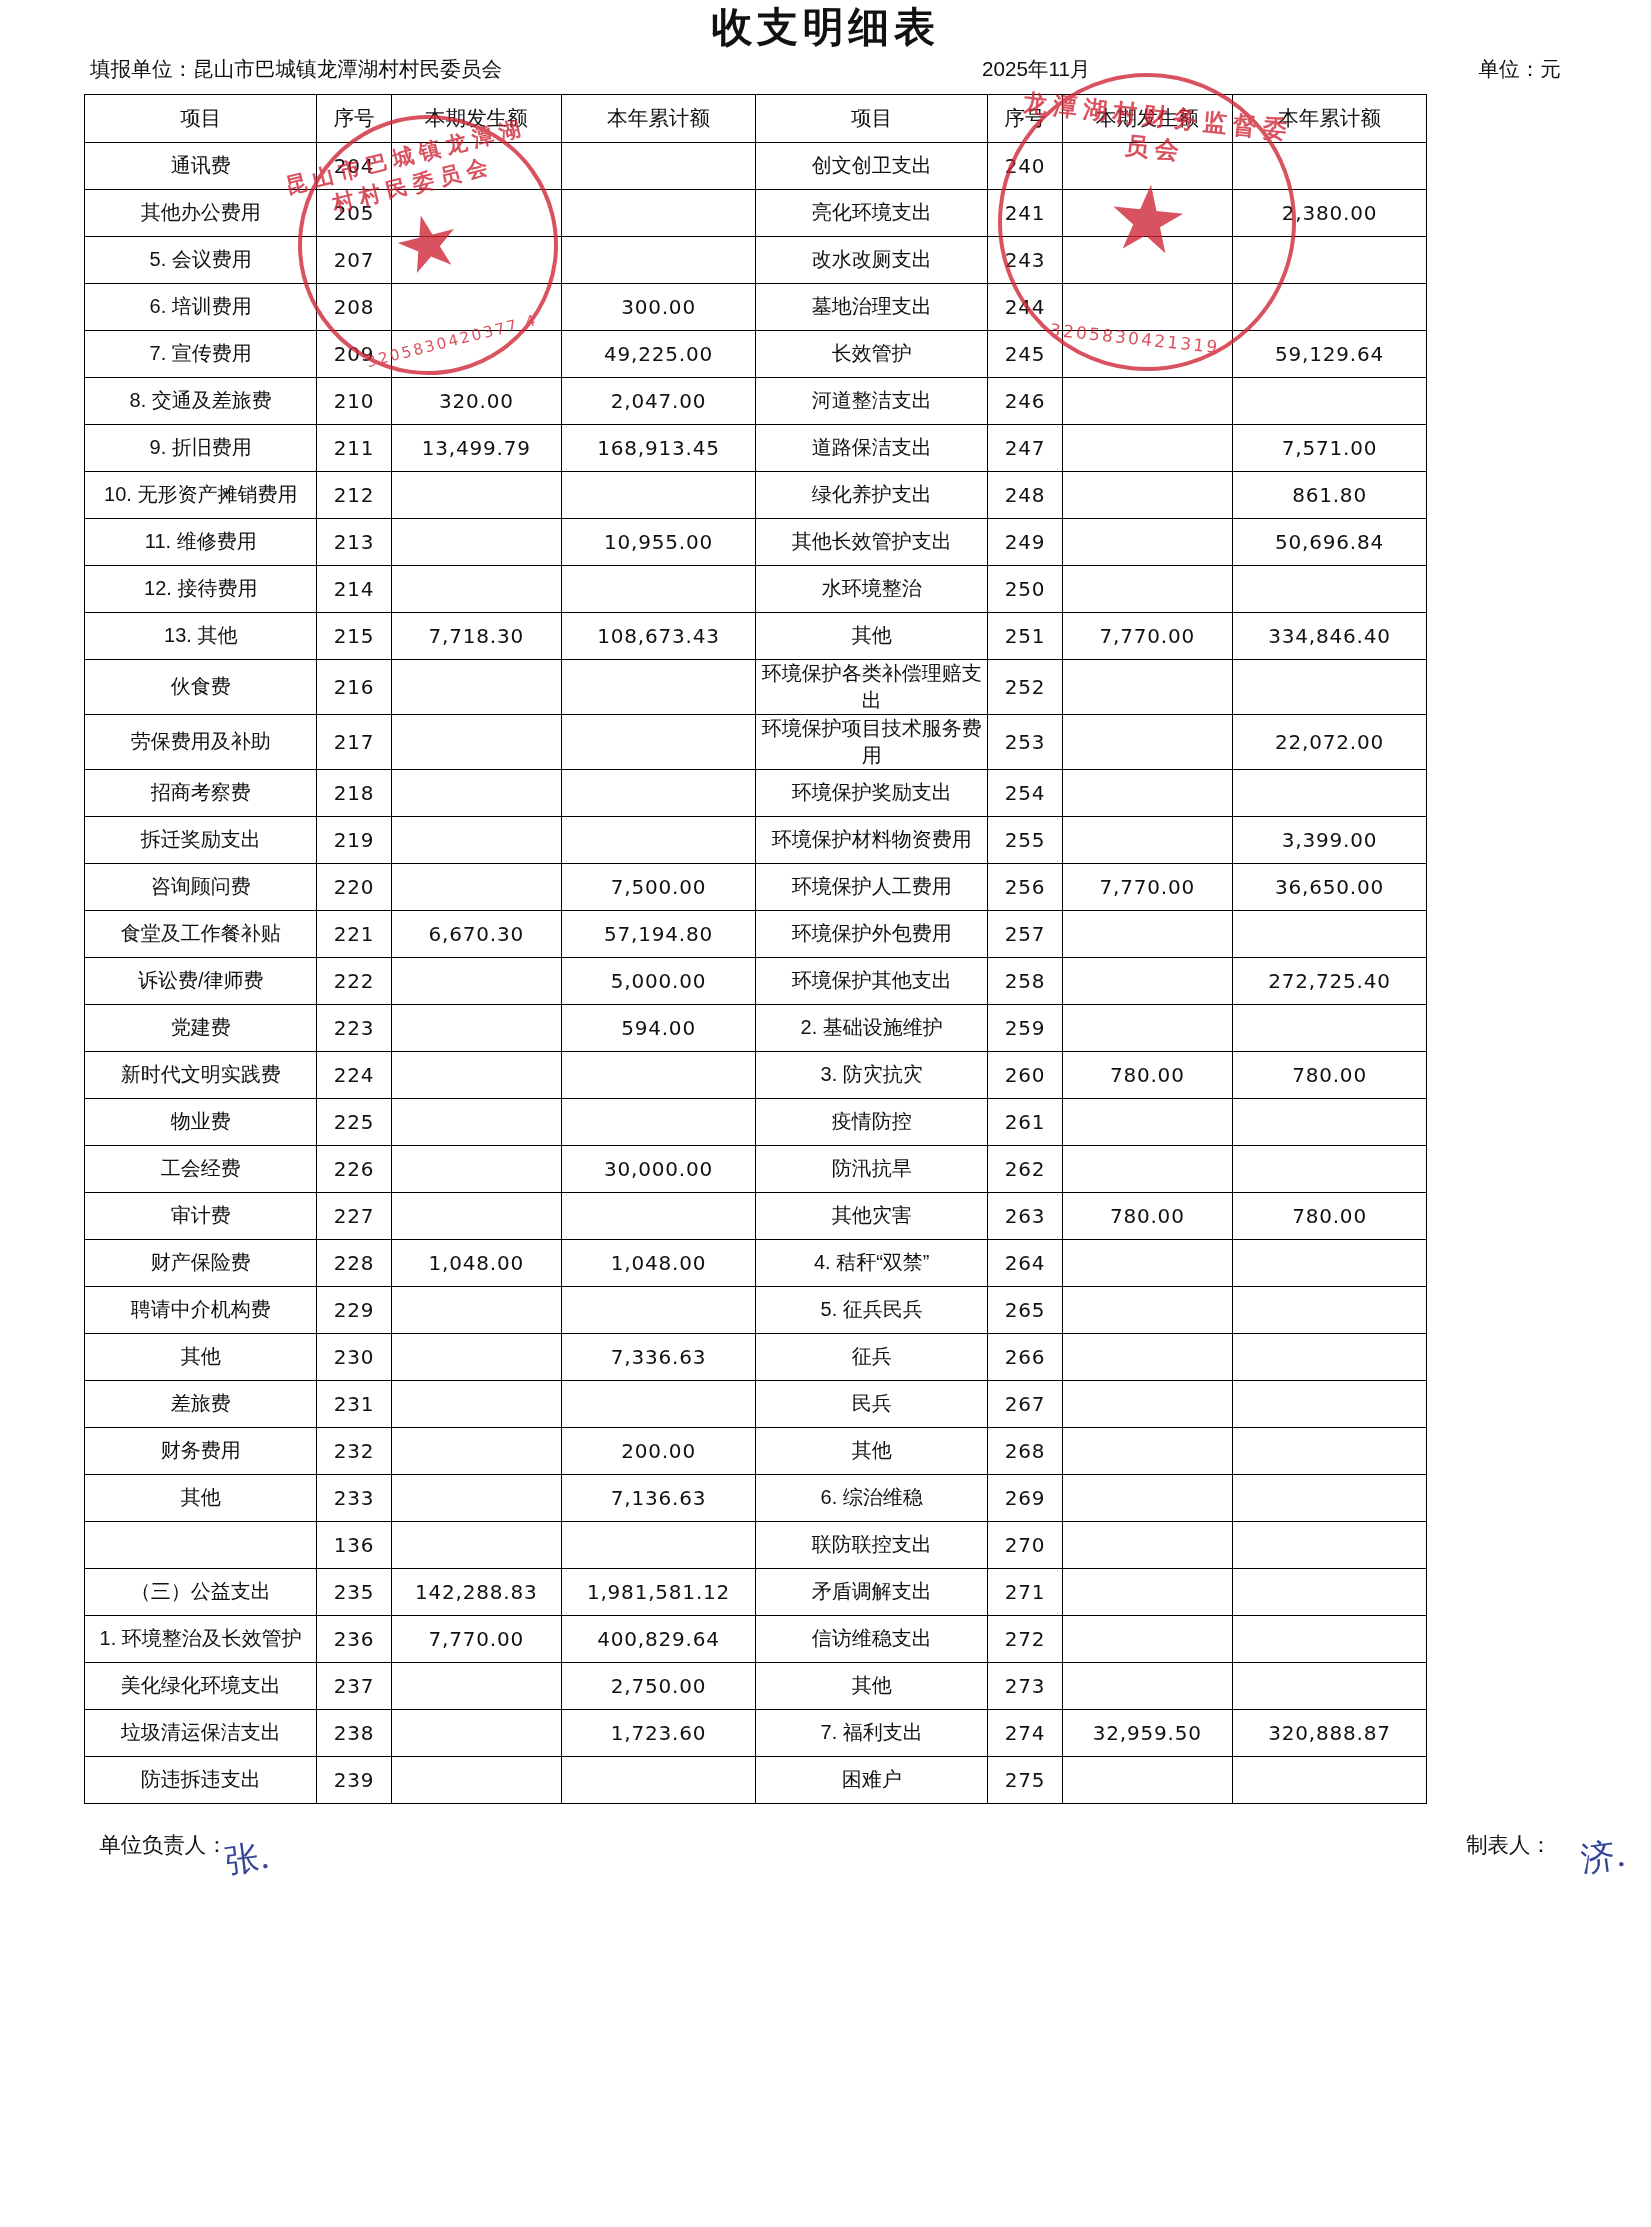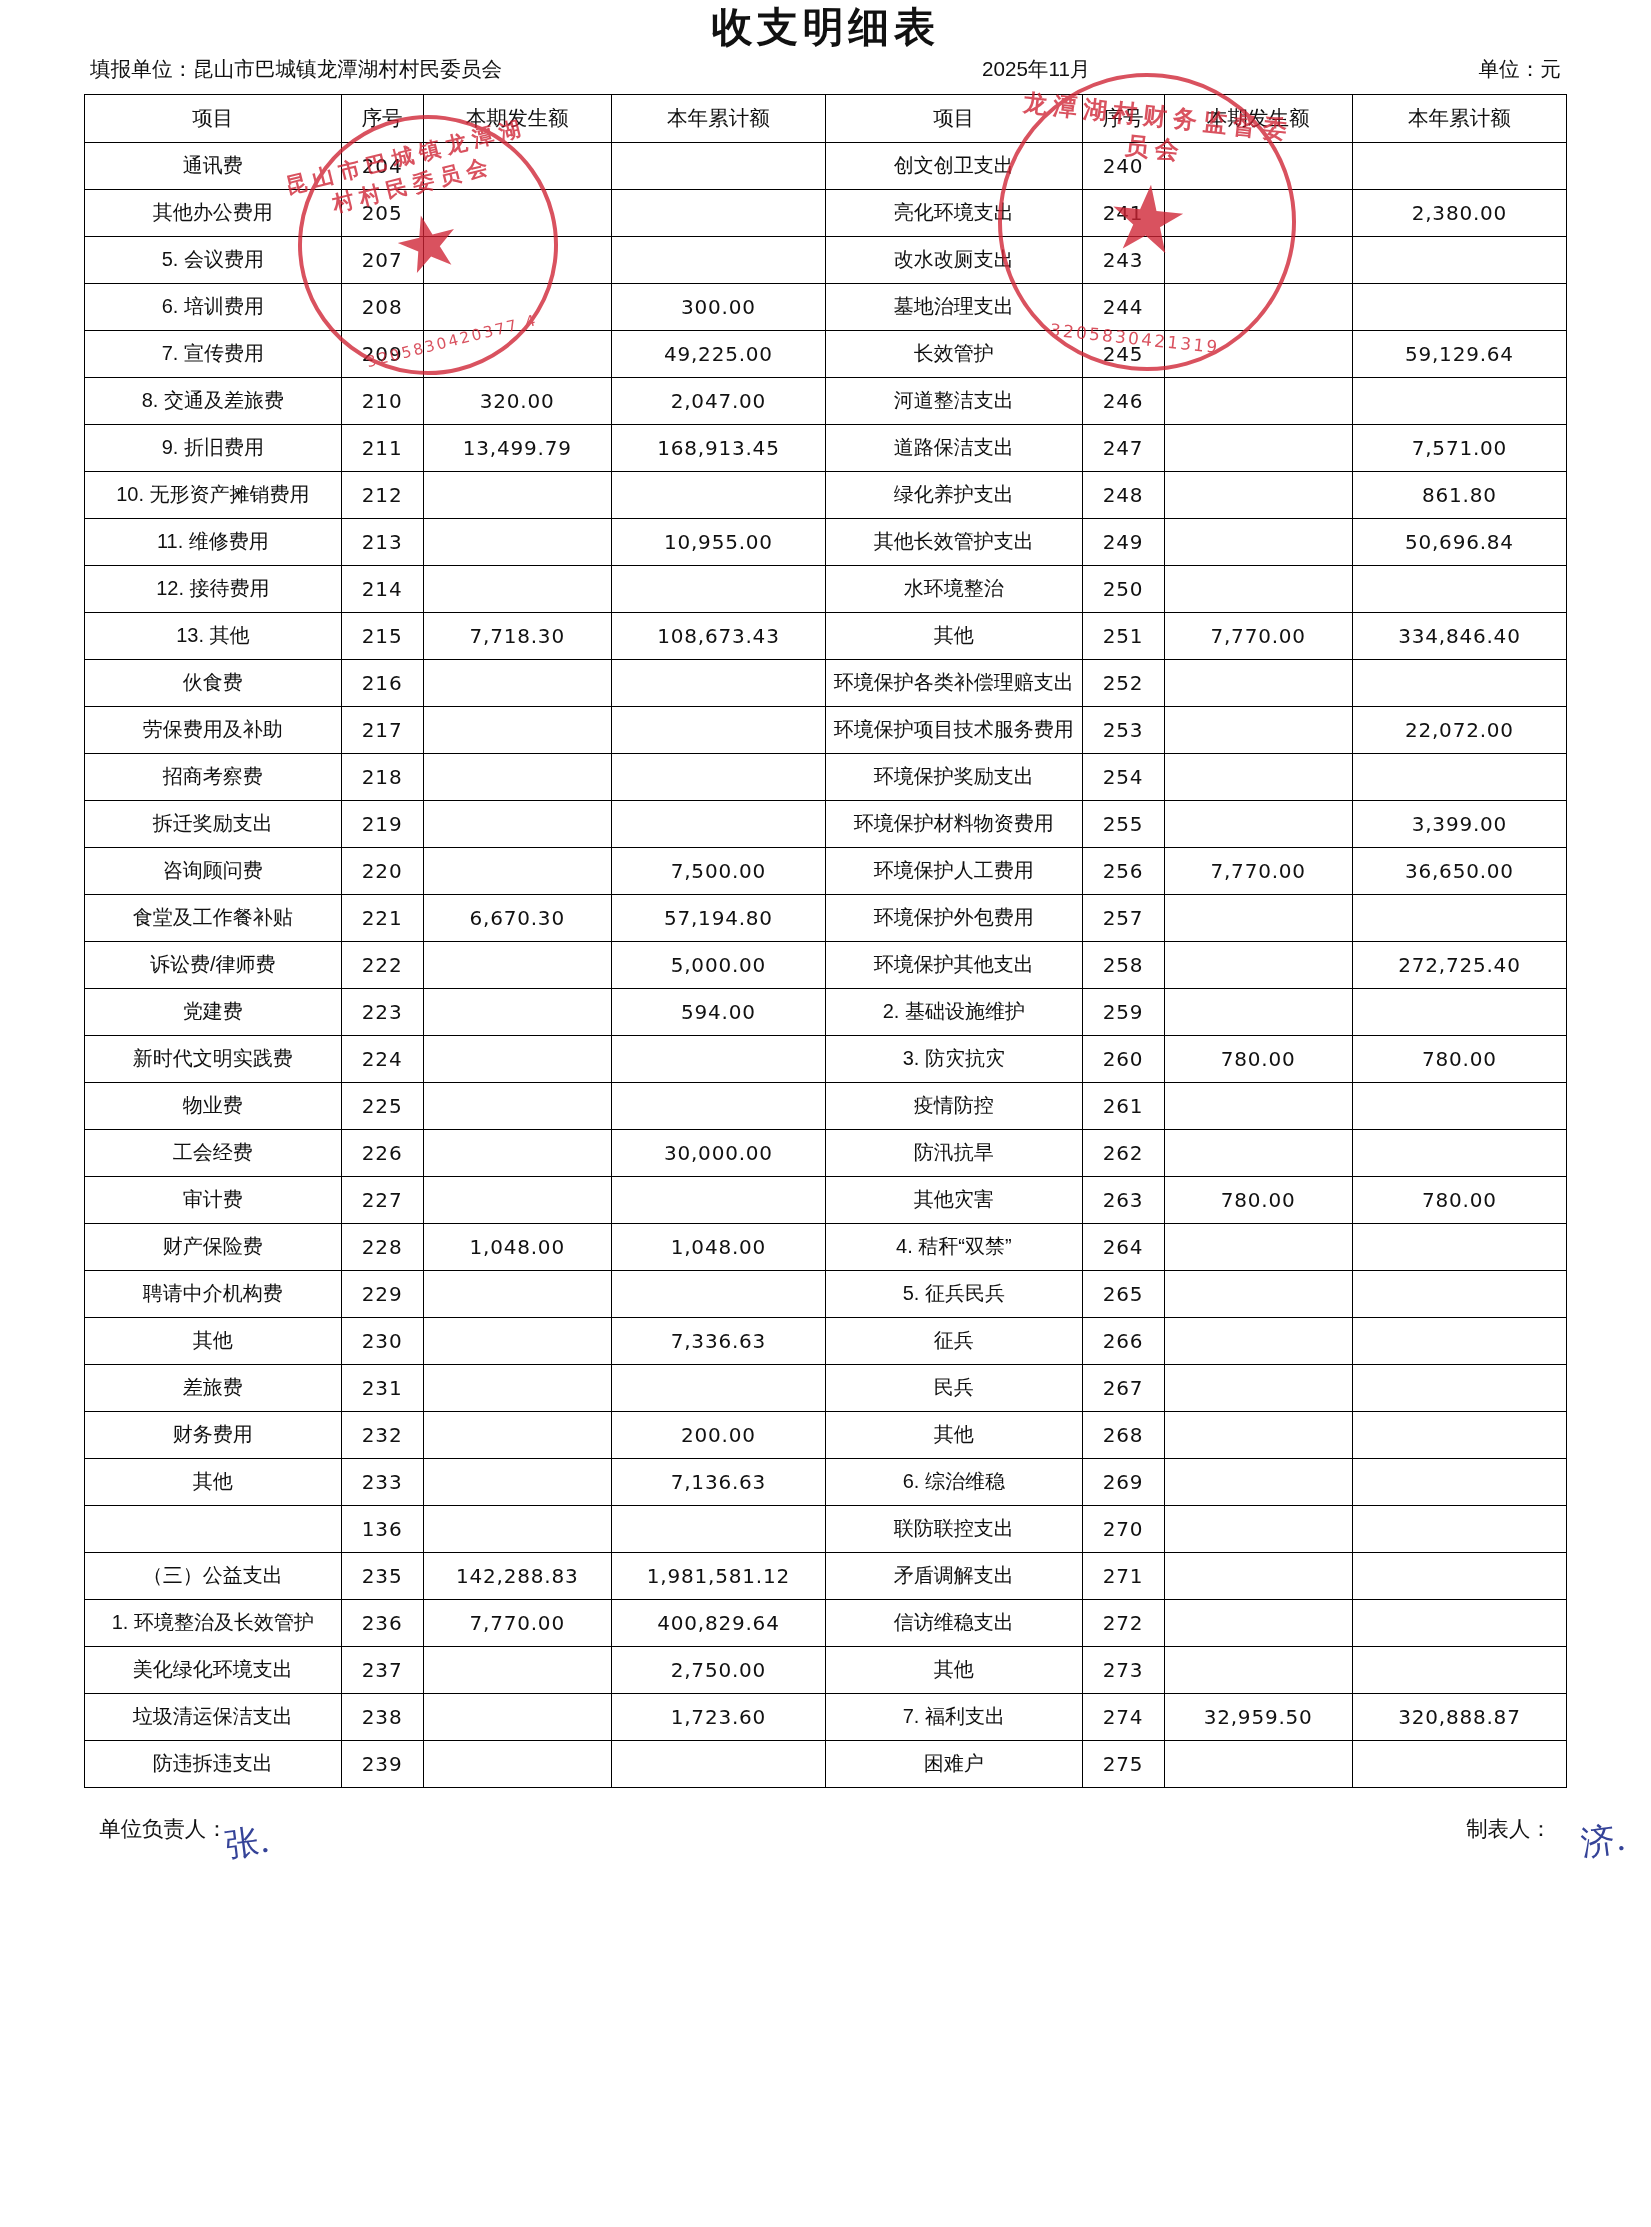--- a/index.html
+++ b/index.html
@@ -40,21 +40,21 @@
     font-size: 20.6px;
     padding: 0 6.1px 7.6px 6.1px;
   }
   .header-left { white-space: nowrap; }
   .header-mid  { white-space: nowrap; margin-left: 92px; }
   .header-right{ white-space: nowrap; }
 
   
   table.sheet {
     border-collapse: collapse;
-    width: 1483px;
+    width: 1343px;
     table-layout: fixed;
     margin-top: 3.1px;
   }
   table.sheet td, table.sheet th {
     border: 1.5px solid #000;
     height: 46px;
     padding: 0 4.6px;
     text-align: center;
     vertical-align: middle;
     font-size: 20px;

